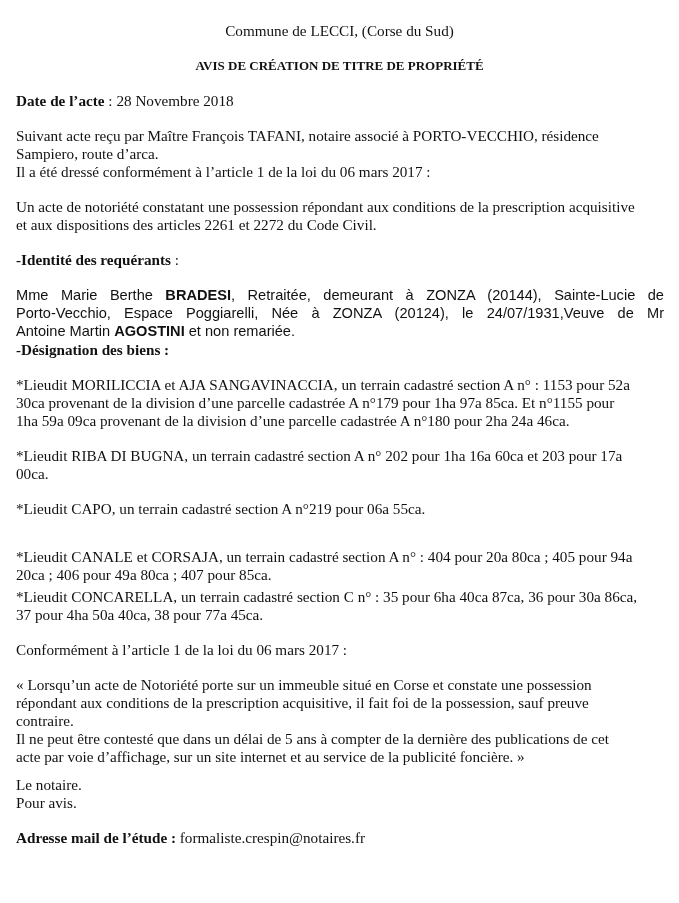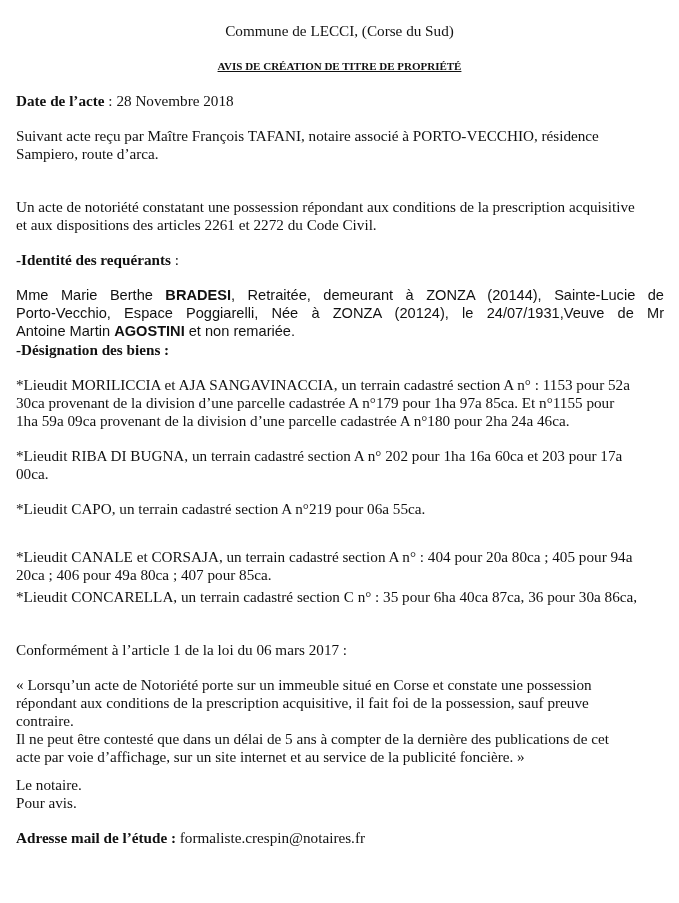--- a/index.html
+++ b/index.html
@@ -37,37 +37,38 @@
     .b { font-weight: bold; }
     .it { }
     .sans {
       font-family: "Liberation Sans", sans-serif;
       font-size: 14.6px;
       line-height: 18px;
       text-align: justify;
       text-align-last: left;
     }
     .line { display: block; white-space: nowrap; }
-    .title { font-weight: bold; font-size: 11px; text-decoration: underline; }
+    .title { font-weight: bold; font-size: 13px; }
   </style>
 </head>
 <body>
 
 <div class="page">
 
   <p class="blk center" style="top:22px;">Commune de LECCI, (Corse du Sud)</p>
   <p class="blk center title" style="top:57px;">AVIS DE CRÉATION DE TITRE DE PROPRIÉTÉ</p>
 
   <p class="blk" style="top:92px;">
     <span class="b">Date de l’acte</span><span> : </span><span>28 Novembre 2018</span>
   </p>
 
   <p class="blk" style="top:127px;">
     <span class="line">Suivant acte reçu par Maître François TAFANI, notaire associé à PORTO-VECCHIO, résidence</span>
     <span class="line">Sampiero, route d’arca.</span>
+    <span class="line">Il a été dressé conformément à l’article 1 de la loi du 06 mars 2017 :</span>
   </p>
 
   <p class="blk" style="top:198px;">
     <span class="line">Un acte de notoriété constatant une possession répondant aux conditions de la prescription acquisitive</span>
     <span class="line">et aux dispositions des articles 2261 et 2272 du Code Civil.</span>
   </p>
 
   <p class="blk" style="top:251px;">
     <span class="b">-Identité des requérants</span><span> :</span>
   </p>
@@ -95,20 +96,21 @@
     <span class="line">*Lieudit CAPO, un terrain cadastré section A n°219 pour 06a 55ca.</span>
   </p>
 
   <p class="blk" style="top:548px;">
     <span class="line">*Lieudit CANALE et CORSAJA, un terrain cadastré section A n° : 404 pour 20a 80ca ; 405 pour 94a</span>
     <span class="line">20ca ; 406 pour 49a 80ca ; 407 pour 85ca.</span>
   </p>
 
   <p class="blk" style="top:588px;">
     <span class="line">*Lieudit CONCARELLA, un terrain cadastré section C n° : 35 pour 6ha 40ca 87ca, 36 pour 30a 86ca,</span>
+    <span class="line">37 pour 4ha 50a 40ca, 38 pour 77a 45ca.</span>
   </p>
 
   <p class="blk" style="top:641px;">Conformément à l’article 1 de la loi du 06 mars 2017 :</p>
 
   <p class="blk it" style="top:676px;">
     <span class="line">« Lorsqu’un acte de Notoriété porte sur un immeuble situé en Corse et constate une possession</span>
     <span class="line">répondant aux conditions de la prescription acquisitive, il fait foi de la possession, sauf preuve</span>
     <span class="line">contraire.</span>
     <span class="line">Il ne peut être contesté que dans un délai de 5 ans à compter de la dernière des publications de cet</span>
     <span class="line">acte par voie d’affichage, sur un site internet et au service de la publicité foncière. »</span>

